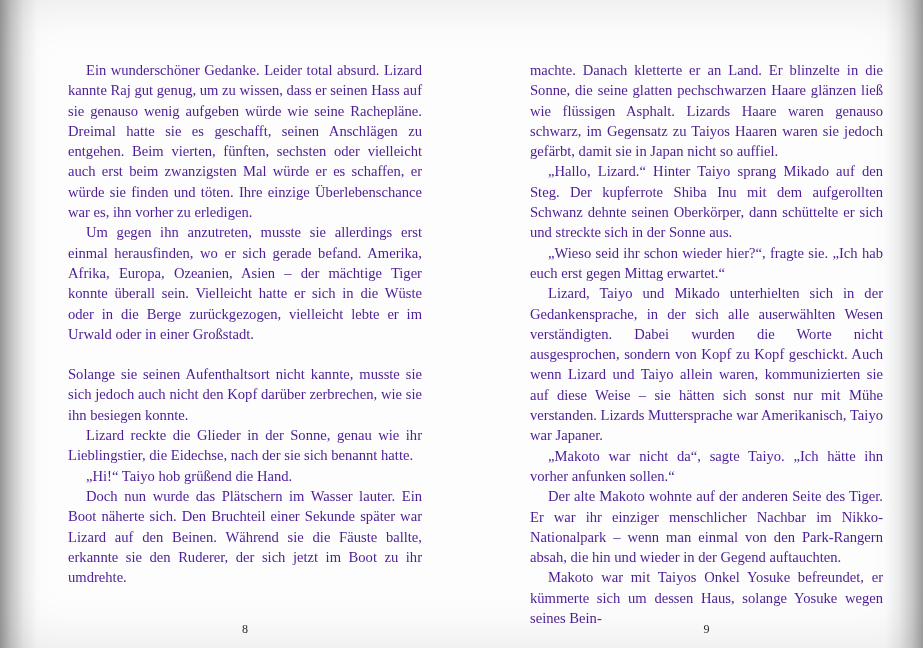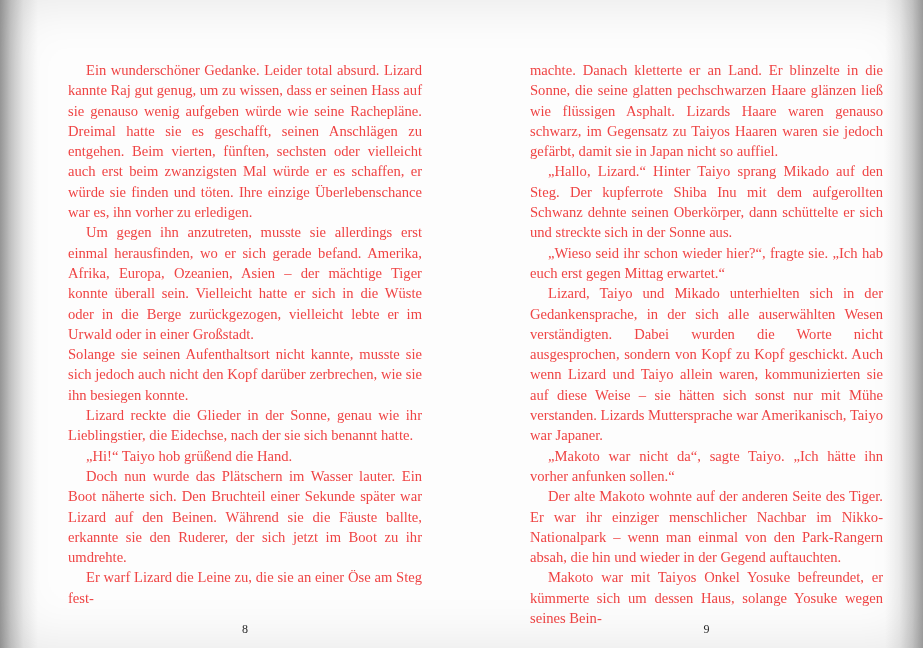--- a/index.html
+++ b/index.html
@@ -39,28 +39,28 @@
   .page {
     position: absolute;
     top: 60px;
     bottom: 0;
   }
   .page.pg-left  { left: 68px;  width: 354px; }
   .page.pg-right { left: 517px; width: 353px; margin-left: 13px; }
   .text-col {
     font-size: 14.6px;
     line-height: 20.3px;
-    color: #ef4444;
+    color: #4c1d95;
     text-align: justify;
     hyphens: auto;
     -webkit-hyphens: auto;
   }
   p.para { margin: 0; }
   p.para.indent { text-indent: 18px; }
-  p.para.space-before { }
+  p.para.space-before { margin-top: 20px; }
   .page-number {
     position: absolute;
     bottom: 11px;
     left: 0;
     right: 0;
     text-align: center;
     font-size: 12px;
     color: #2a2a2a;
   }
 </style>
@@ -70,21 +70,20 @@
 <div class="spread">
 
   <div class="page pg-left">
     <div class="text-col">
         <p class="para indent">Ein wunderschöner Gedanke. Leider total absurd. Lizard kannte Raj gut genug, um zu wissen, dass er seinen Hass auf sie genauso wenig aufgeben würde wie seine Rachepläne. Dreimal hatte sie es geschafft, seinen Anschlägen zu entgehen. Beim vierten, fünften, sechsten oder vielleicht auch erst beim zwanzigsten Mal würde er es schaffen, er würde sie finden und töten. Ihre einzige Überlebenschance war es, ihn vorher zu erledigen.</p>
         <p class="para indent">Um gegen ihn anzutreten, musste sie allerdings erst einmal herausfinden, wo er sich gerade befand. Amerika, Afrika, Europa, Ozeanien, Asien – der mächtige Tiger konnte überall sein. Vielleicht hatte er sich in die Wüste oder in die Berge zurückgezogen, vielleicht lebte er im Urwald oder in einer Großstadt.</p>
         <p class="para space-before">Solange sie seinen Aufenthaltsort nicht kannte, musste sie sich jedoch auch nicht den Kopf darüber zerbrechen, wie sie ihn besiegen konnte.</p>
         <p class="para indent">Lizard reckte die Glieder in der Sonne, genau wie ihr Lieblingstier, die Eidechse, nach der sie sich benannt hatte.</p>
         <p class="para indent">„Hi!“ Taiyo hob grüßend die Hand.</p>
         <p class="para indent">Doch nun wurde das Plätschern im Wasser lauter. Ein Boot näherte sich. Den Bruchteil einer Sekunde später war Lizard auf den Beinen. Während sie die Fäuste ballte, erkannte sie den Ruderer, der sich jetzt im Boot zu ihr umdrehte.</p>
-        <p class="para indent">Er warf Lizard die Leine zu, die sie an einer Öse am Steg fest-</p>
       </div>
     <div class="page-number">8</div>
   </div>
 
   <div class="page pg-right">
     <div class="text-col">
         <p class="para">machte. Danach kletterte er an Land. Er blinzelte in die Sonne, die seine glatten pechschwarzen Haare glänzen ließ wie flüssigen Asphalt. Lizards Haare waren genauso schwarz, im Gegensatz zu Taiyos Haaren waren sie jedoch gefärbt, damit sie in Japan nicht so auffiel.</p>
         <p class="para indent">„Hallo, Lizard.“ Hinter Taiyo sprang Mikado auf den Steg. Der kupferrote Shiba Inu mit dem aufgerollten Schwanz dehnte seinen Oberkörper, dann schüttelte er sich und streckte sich in der Sonne aus.</p>
         <p class="para indent">„Wieso seid ihr schon wieder hier?“, fragte sie. „Ich hab euch erst gegen Mittag erwartet.“</p>
         <p class="para indent">Lizard, Taiyo und Mikado unterhielten sich in der Gedankensprache, in der sich alle auserwählten Wesen verständigten. Dabei wurden die Worte nicht ausgesprochen, sondern von Kopf zu Kopf geschickt. Auch wenn Lizard und Taiyo allein waren, kommunizierten sie auf diese Weise – sie hätten sich sonst nur mit Mühe verstanden. Lizards Muttersprache war Amerikanisch, Taiyo war Japaner.</p>

